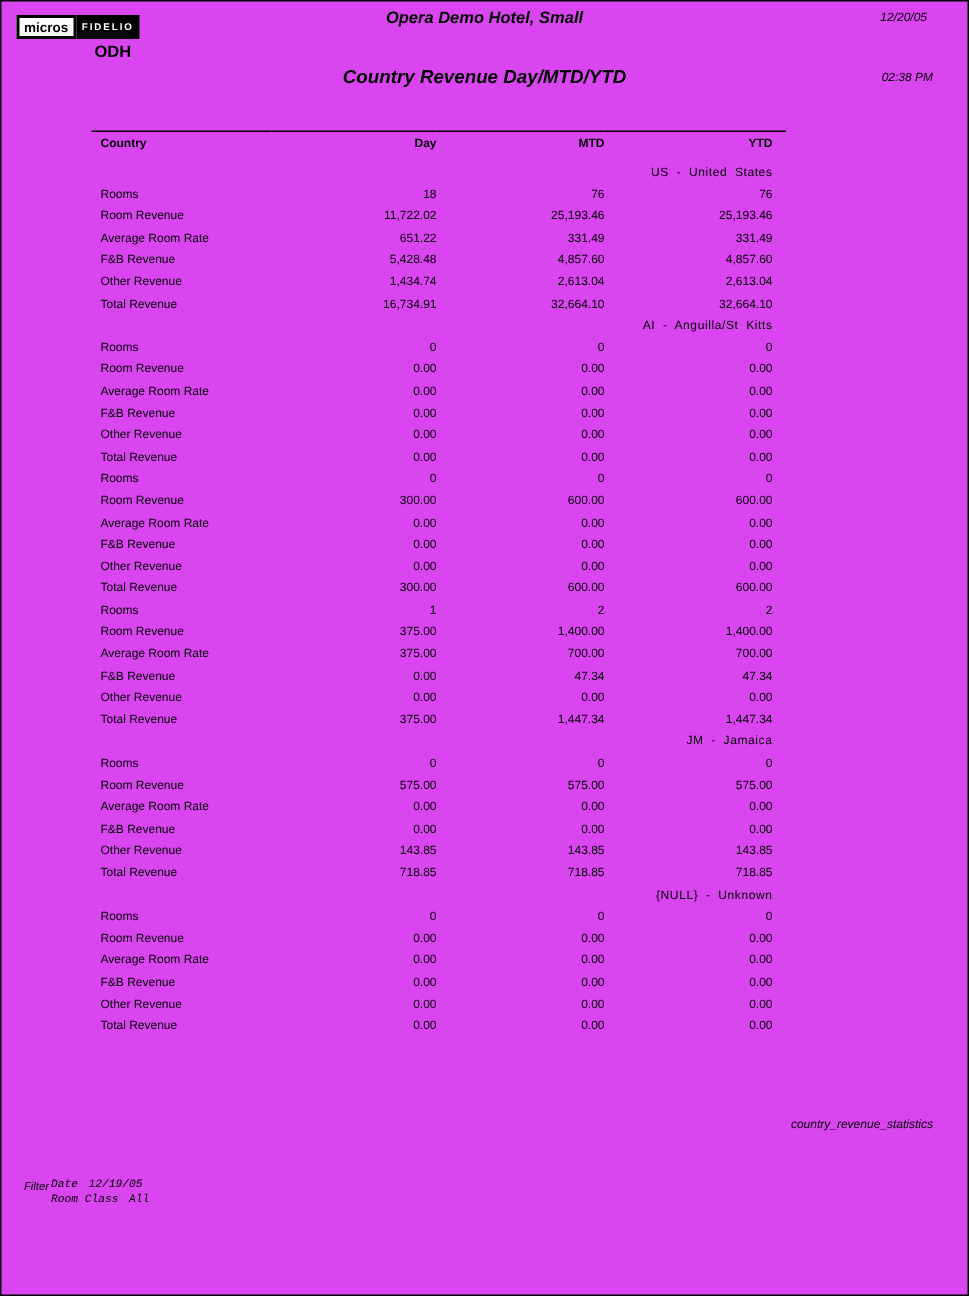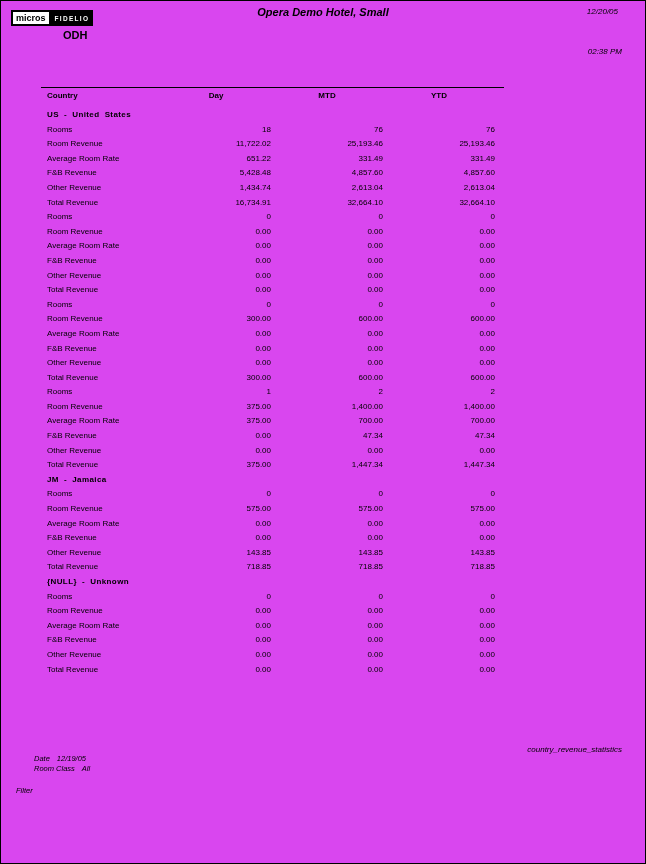--- a/index.html
+++ b/index.html
@@ -27,51 +27,51 @@
   .header-date { position:absolute; top:6px; right:27px; font-style:italic; font-size:8px;text-align:right; }
   .property-code { position:absolute; left:22px; top:28px; font-weight:bold; font-size:11px;margin-left:40px; }
   .report-title {
     position:absolute; top:43px; left:0; right:0; text-align:center;
     font-weight:bold; font-style:italic; font-size:12.5px;
   }
   .report-time { position:absolute; top:46px; right:23px; font-style:italic; font-size:8px; }
 
   
   table.report {
-    position:absolute; left:40px; top:86px; width:463px;
+    position:absolute; left:60px; top:86px; width:463px;
     border-collapse:collapse; table-layout:fixed;
   }
   col.c-label { width:120px; }
   col.c-day   { width:110px; }
   col.c-mtd   { width:112px; }
   col.c-ytd   { width:121px; }
   table.report th {
     border-top:1px solid #000; border-bottom:2px solid #000;
-    font-size:8px; font-weight:bold; 
+    font-size:8px; font-weight:bold; text-align:right;
     padding:3px 0 4px 0; white-space:nowrap;
   }
   table.report th:first-child { text-align:left; padding-left:6px; }
   table.report th:last-child  { padding-right:9px; }
   table.report td {
     font-size:8px; height:14.6px; line-height:14.6px;
     padding:0; white-space:nowrap; vertical-align:middle;
   }
   table.report td:first-child { padding-left:6px; }
   table.report td.num { text-align:right; }
   table.report td:last-child { padding-right:9px; }
   tr.section-row td {
-    font-weight:bold; letter-spacing:0.4px; word-spacing:2.5px;
+    font-weight:normal; letter-spacing:0.4px; word-spacing:2.5px;text-align:right;
   }
   tbody tr:first-child td { border-top:4px solid transparent; }
 
   
   .footer-filter-label {
     position:absolute; left:15px; top:785px; font-style:italic; font-size:7.5px;
   }
-  .filter-block { position:absolute; left:33px; top:753px; font-style:italic; font-size:7.5px; }
+  .filter-block { position:absolute; left:33px; top:785px; font-style:italic; font-size:7.5px;font-family:Liberation Mono, monospace; }
   .filter-line { line-height:9.5px; white-space:nowrap; }
   .f-label { margin-right:7px; }
   .page-info {
     position:absolute; left:0; right:0; top:786px; text-align:center;
     font-style:italic; font-size:8px;
   }
   .report-id {
     position:absolute; right:23px; top:744px; font-style:italic; font-size:8px;
   }
 </style>
@@ -80,20 +80,21 @@
 
 <div class="page">
 
   <div class="logo">
     <span class="logo-micros">micros</span>
     <span class="logo-fidelio">FIDELIO</span>
   </div>
   <div class="hotel-name">Opera Demo Hotel, Small</div>
   <div class="header-date">12/20/05</div>
   <div class="property-code">ODH</div>
+  <div class="report-title">Country Revenue Day/MTD/YTD</div>
   <div class="report-time">02:38 PM</div>
 
   <table class="report">
     <colgroup>
       <col class="c-label">
         <col class="c-day">
         <col class="c-mtd">
         <col class="c-ytd">
     </colgroup>
     <thead>
@@ -137,20 +138,23 @@
           <td class="num">1,434.74</td>
           <td class="num">2,613.04</td>
           <td class="num">2,613.04</td>
         </tr>
         <tr>
           <td>Total Revenue</td>
           <td class="num">16,734.91</td>
           <td class="num">32,664.10</td>
           <td class="num">32,664.10</td>
         </tr>
+        <tr class="section-row">
+          <td colspan="4">AI - Anguilla/St Kitts</td>
+        </tr>
         <tr>
           <td>Rooms</td>
           <td class="num">0</td>
           <td class="num">0</td>
           <td class="num">0</td>
         </tr>
         <tr>
           <td>Room Revenue</td>
           <td class="num">0.00</td>
           <td class="num">0.00</td>

